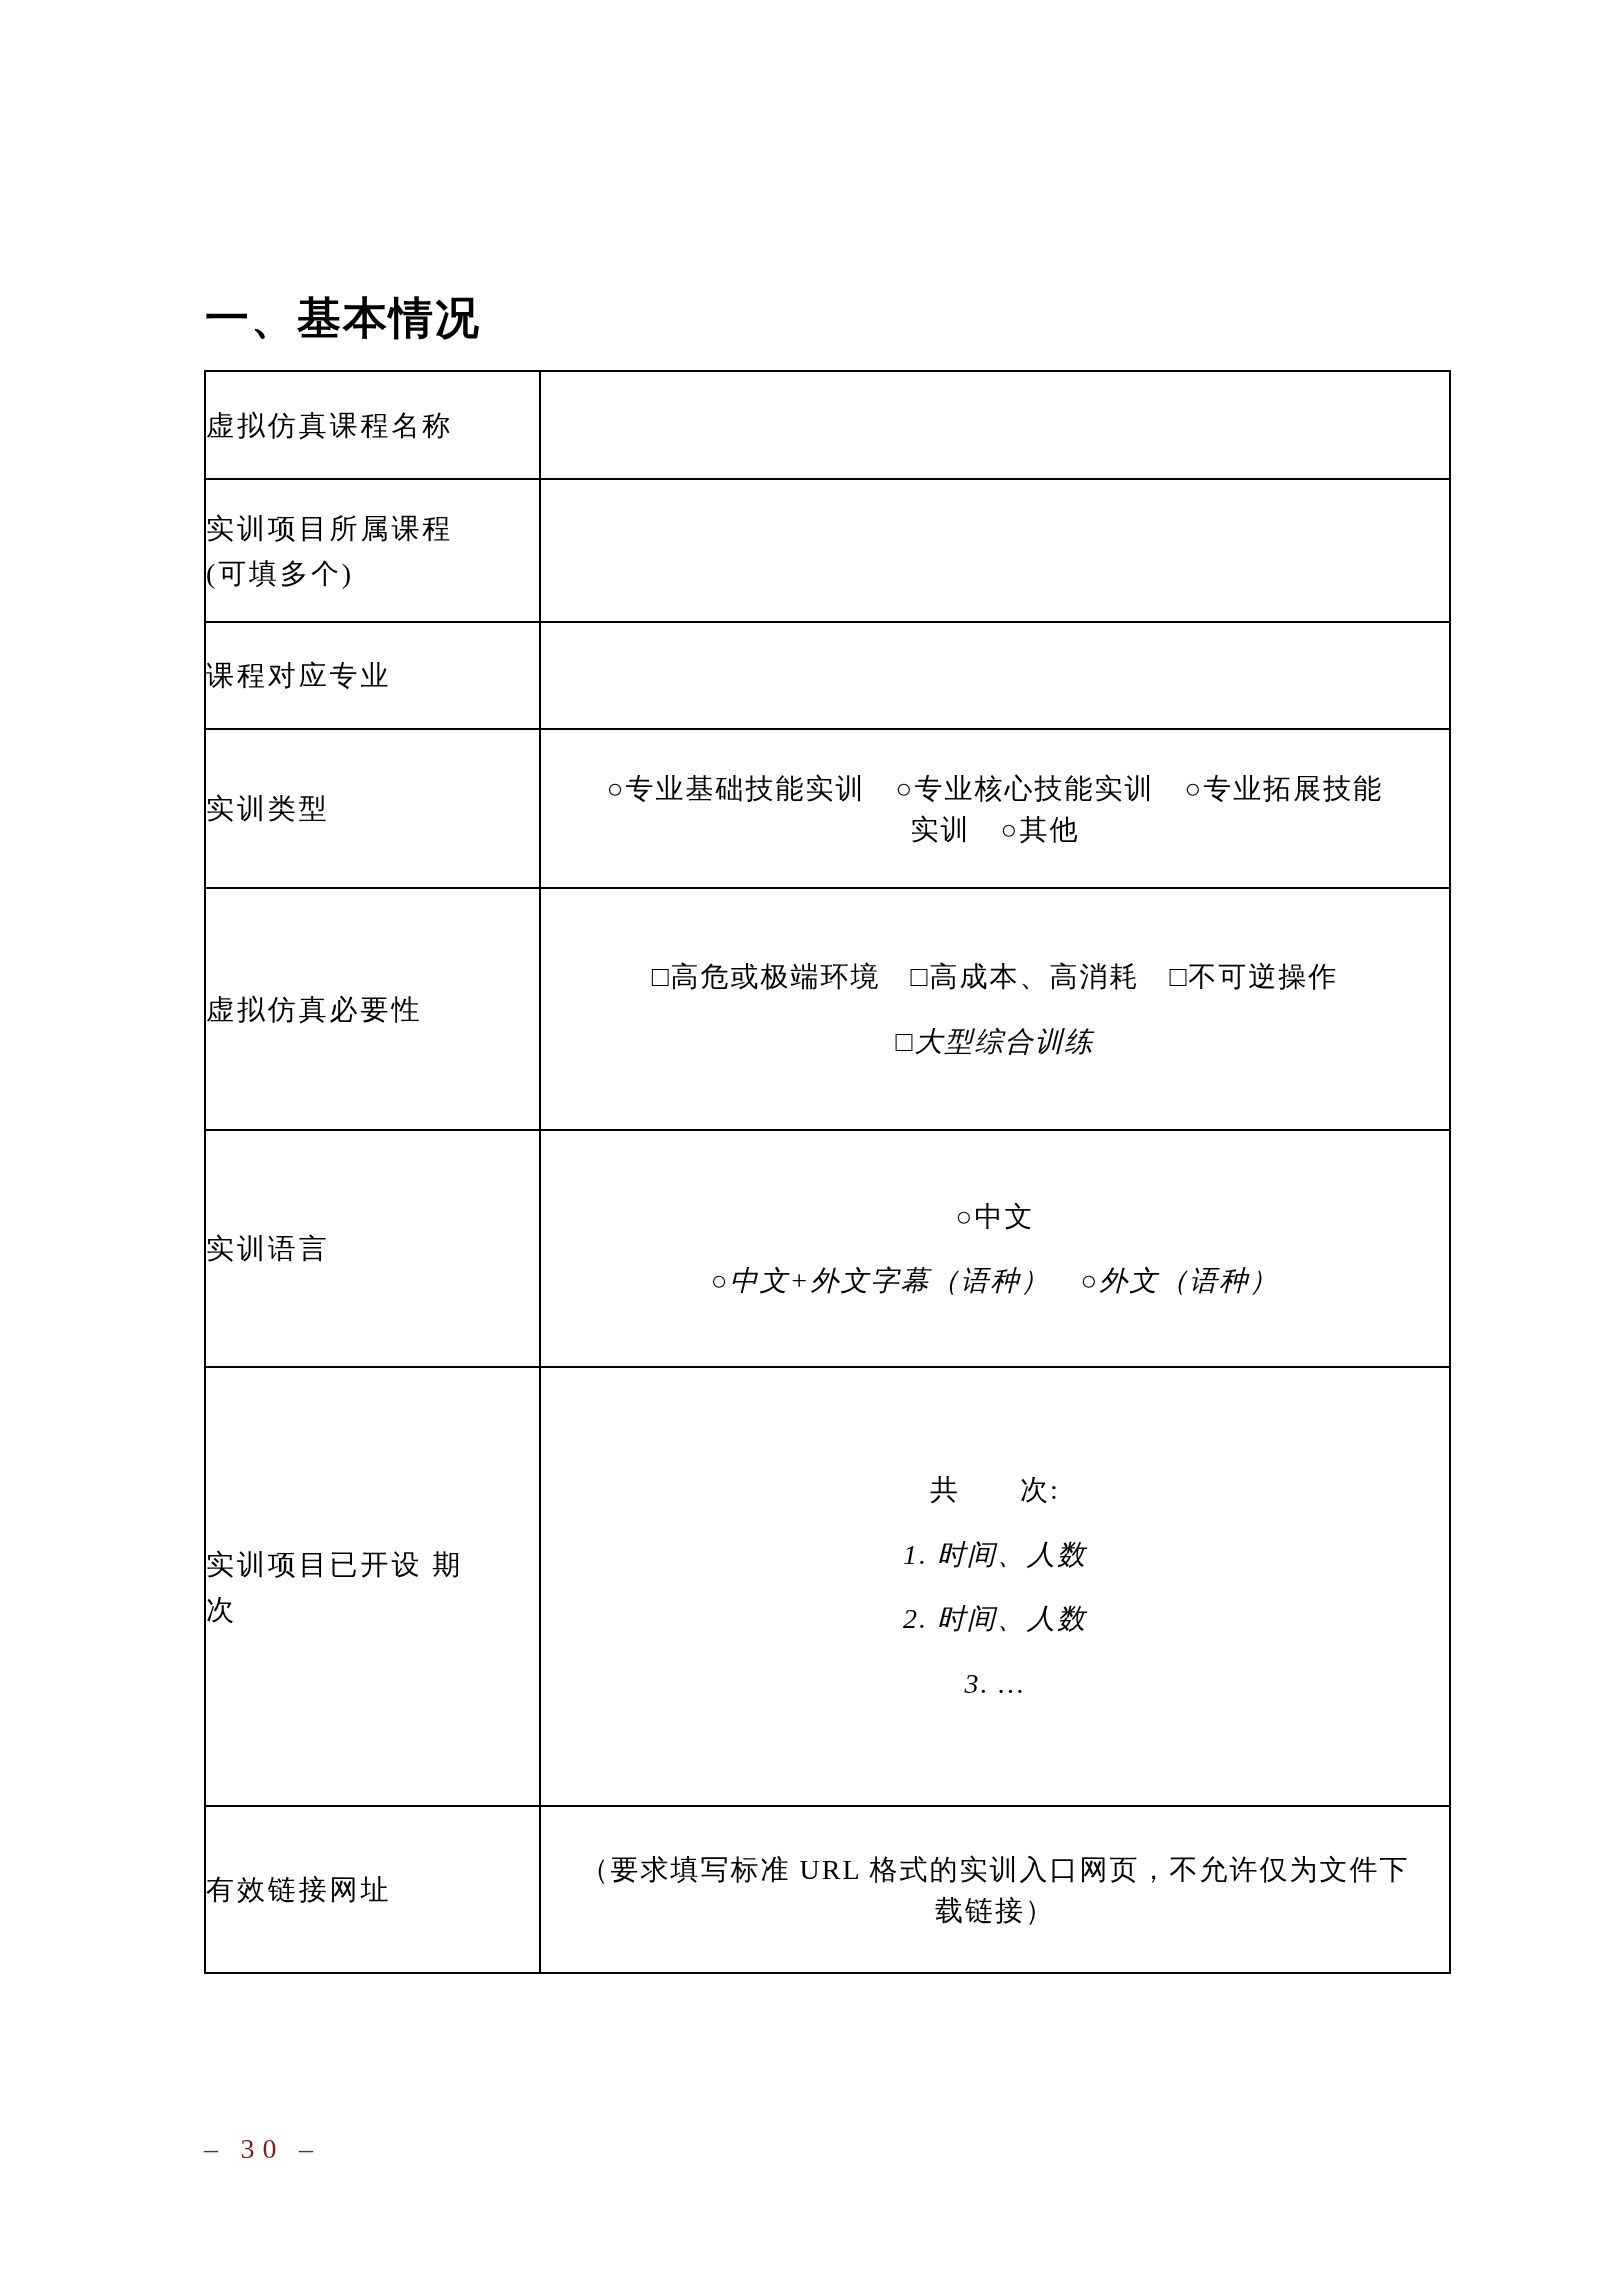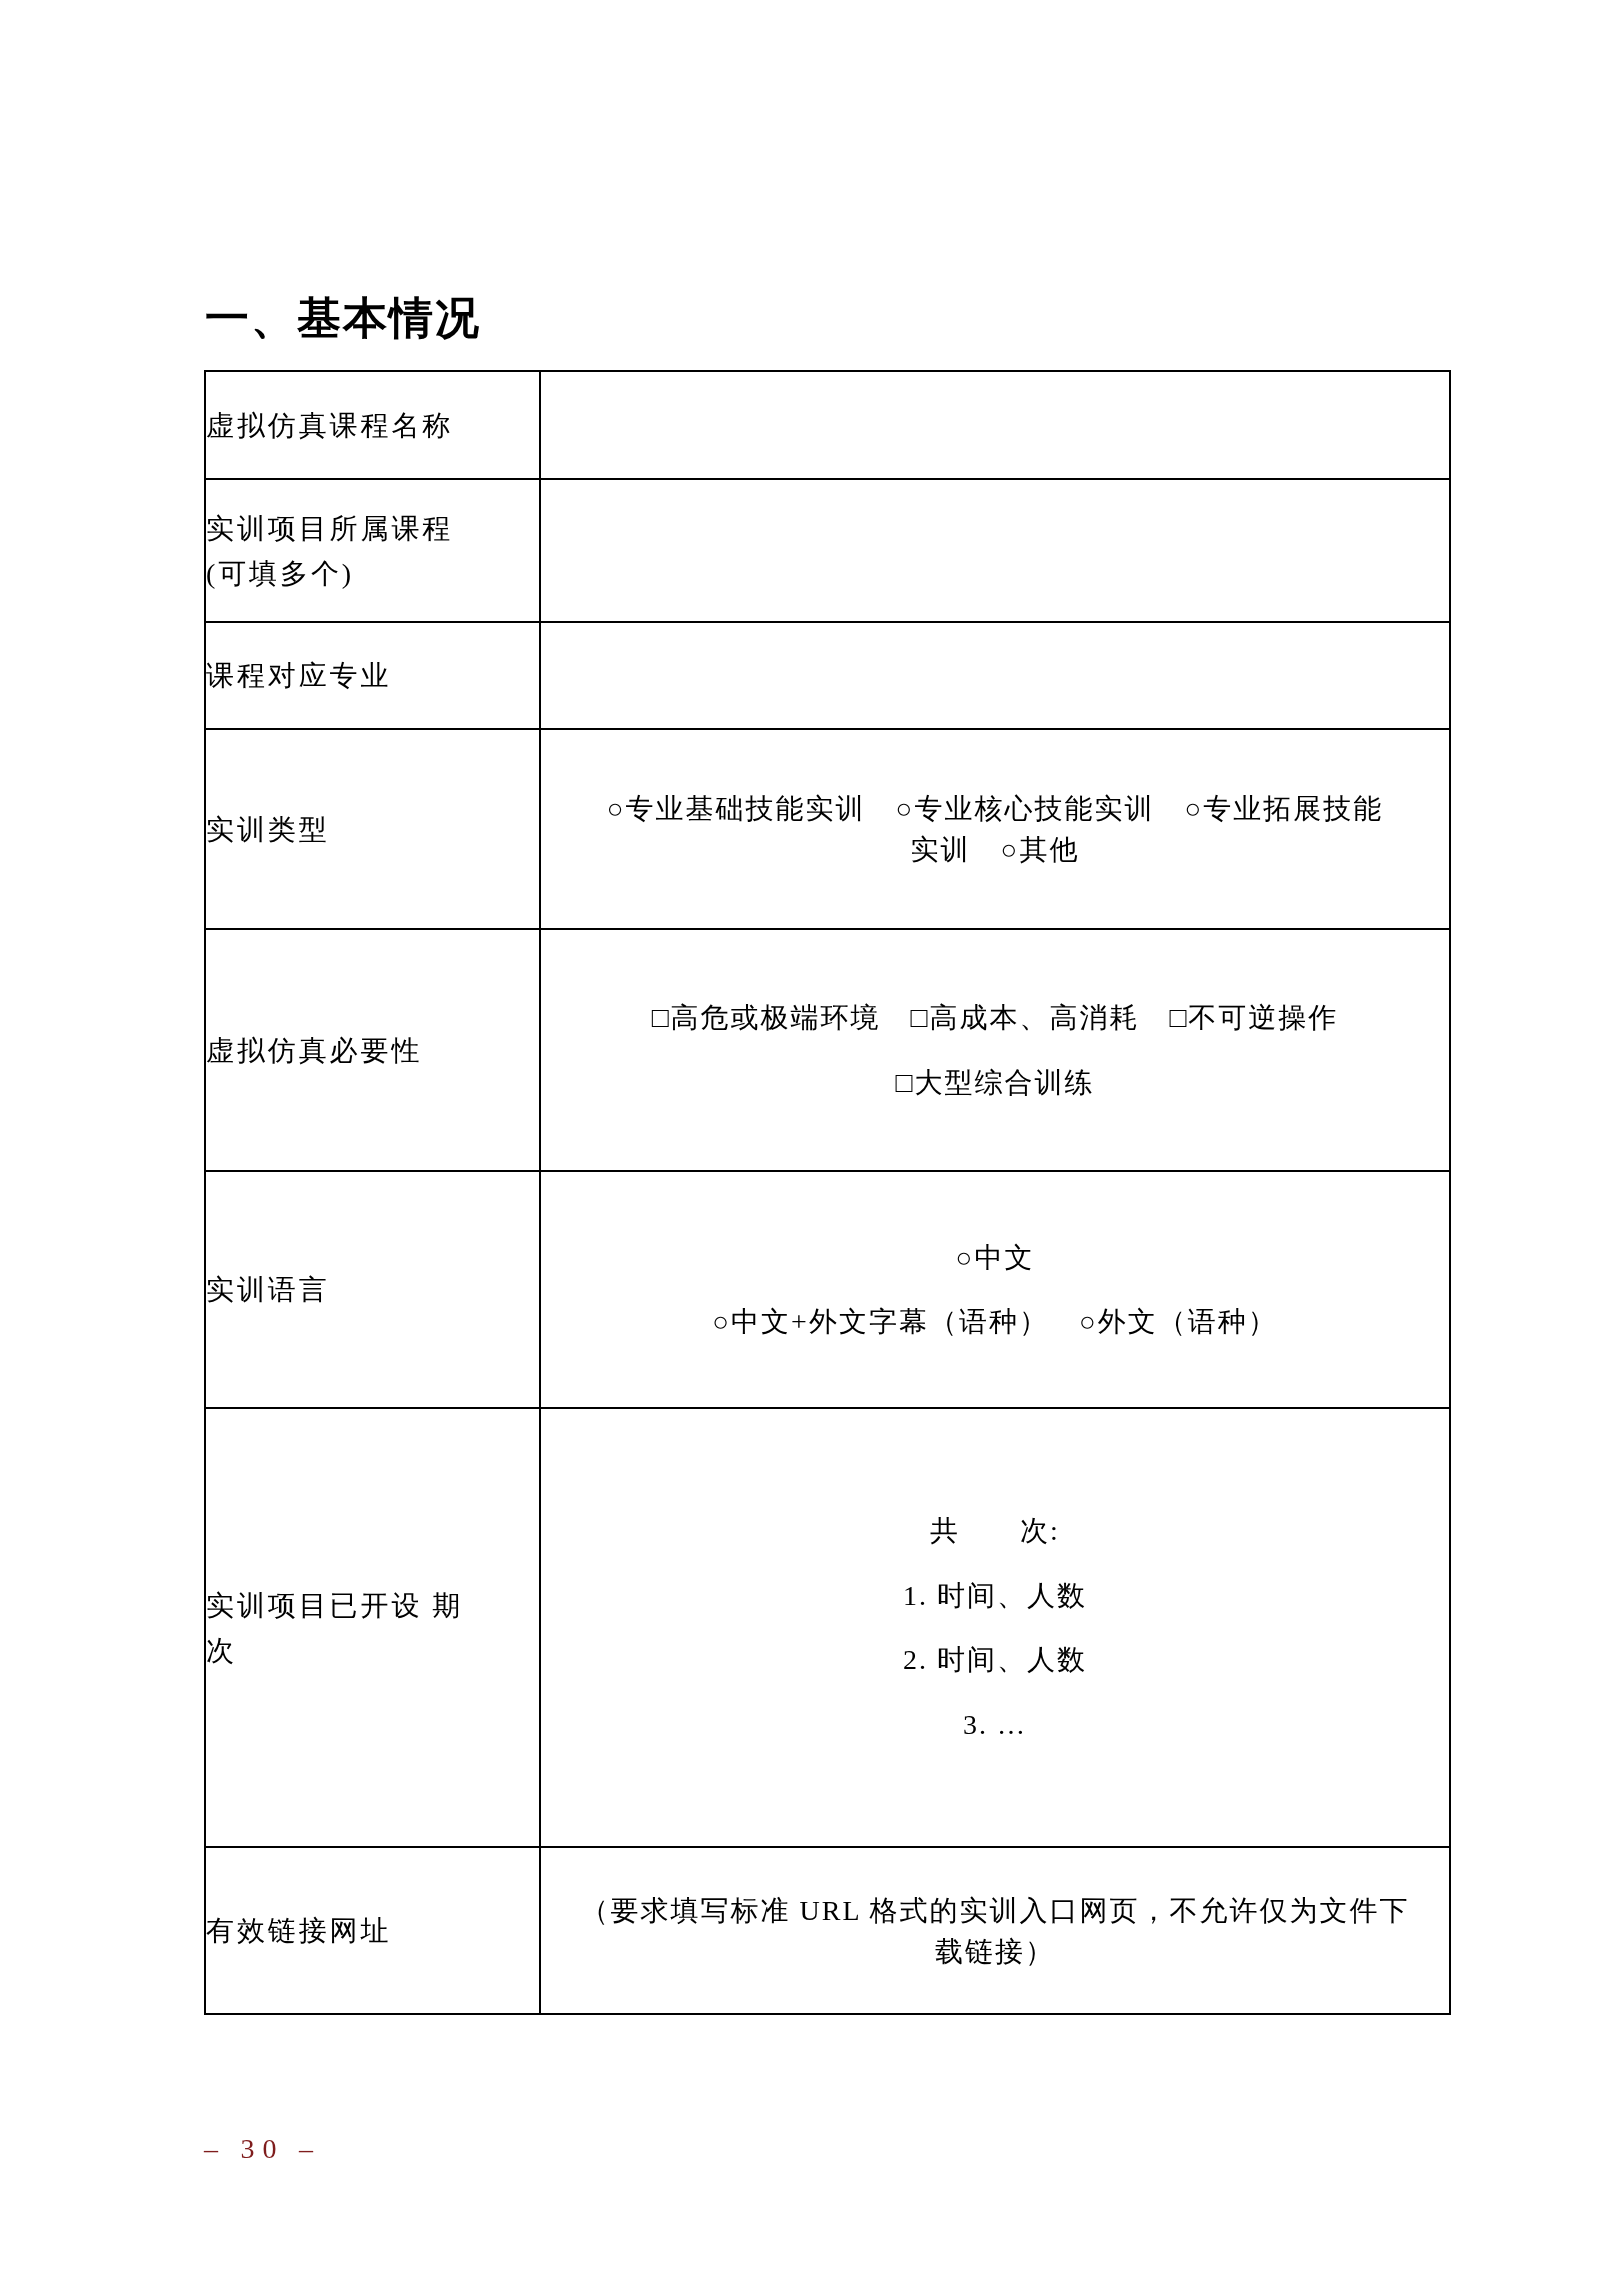--- a/index.html
+++ b/index.html
@@ -57,26 +57,27 @@
     font-size: 28px;
     letter-spacing: 2px;
   }
   td.content-cell p {
     margin: 0;
     line-height: 41px;
     white-space: pre-line;
   }
   td.content-cell p + p {
     margin-top: 23.5px;
+    font-style: italic;
   }
 
   tr.r1 { height: 108px; }
   tr.r2 { height: 143px; }
   tr.r3 { height: 107px; }
-  tr.r4 { height: 200px; }
+  tr.r4 { height: 159px; }
   tr.r5 { height: 242px; }
   tr.r6 { height: 237px; }
   tr.r7 { height: 439px; }
   tr.r8 { height: 167px; }
 
   .page-number {
     position: absolute;
     left: 204px;
     top: 2133px;
     font-size: 28px;

